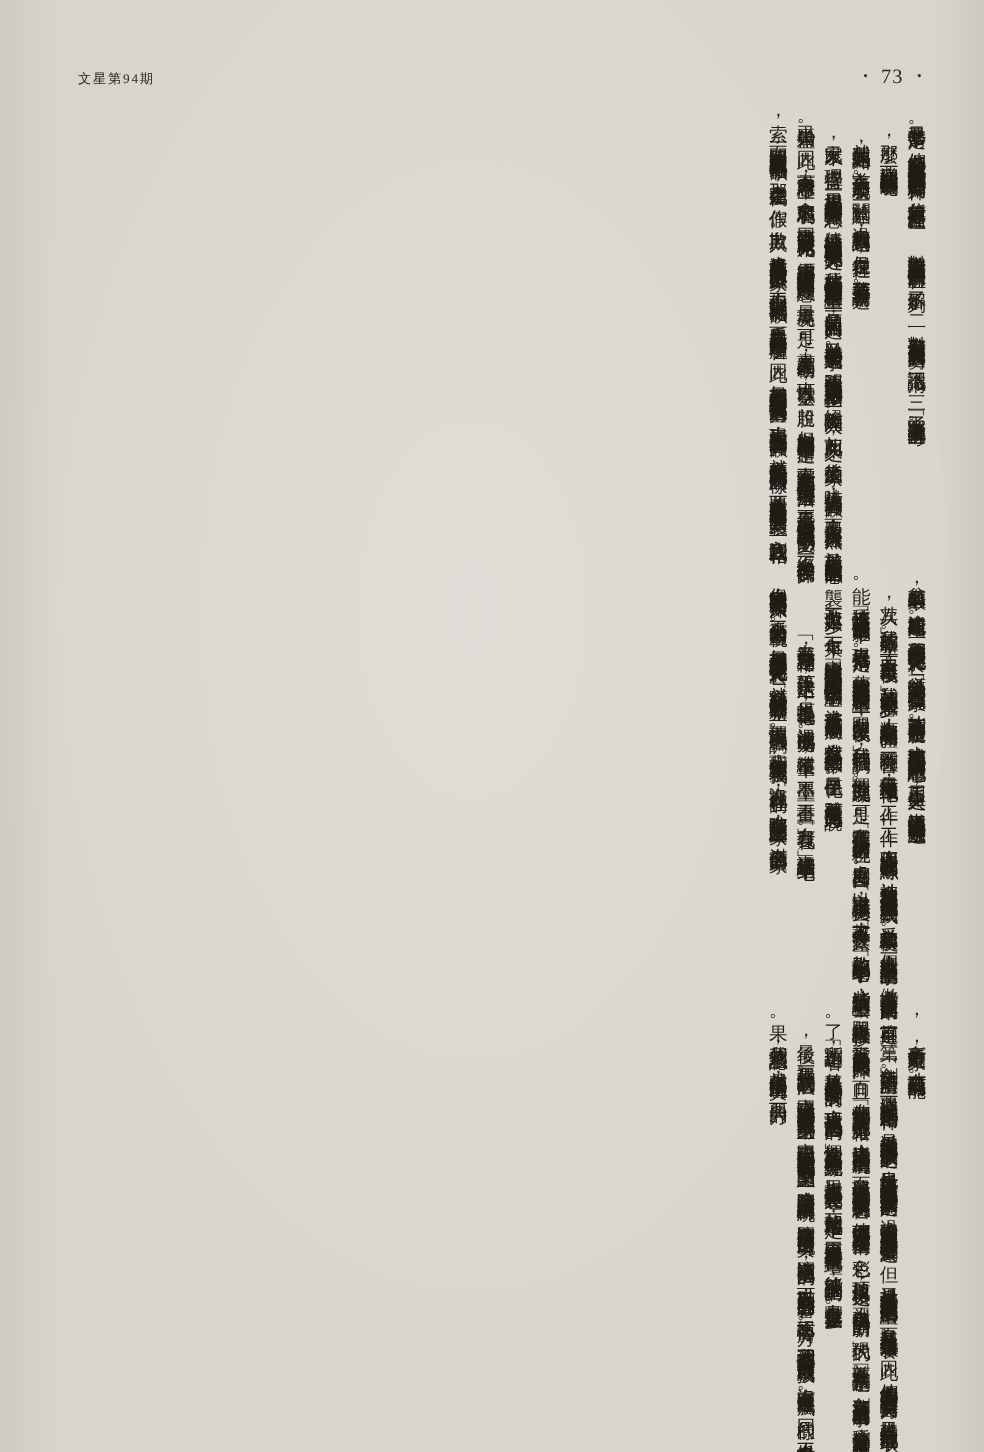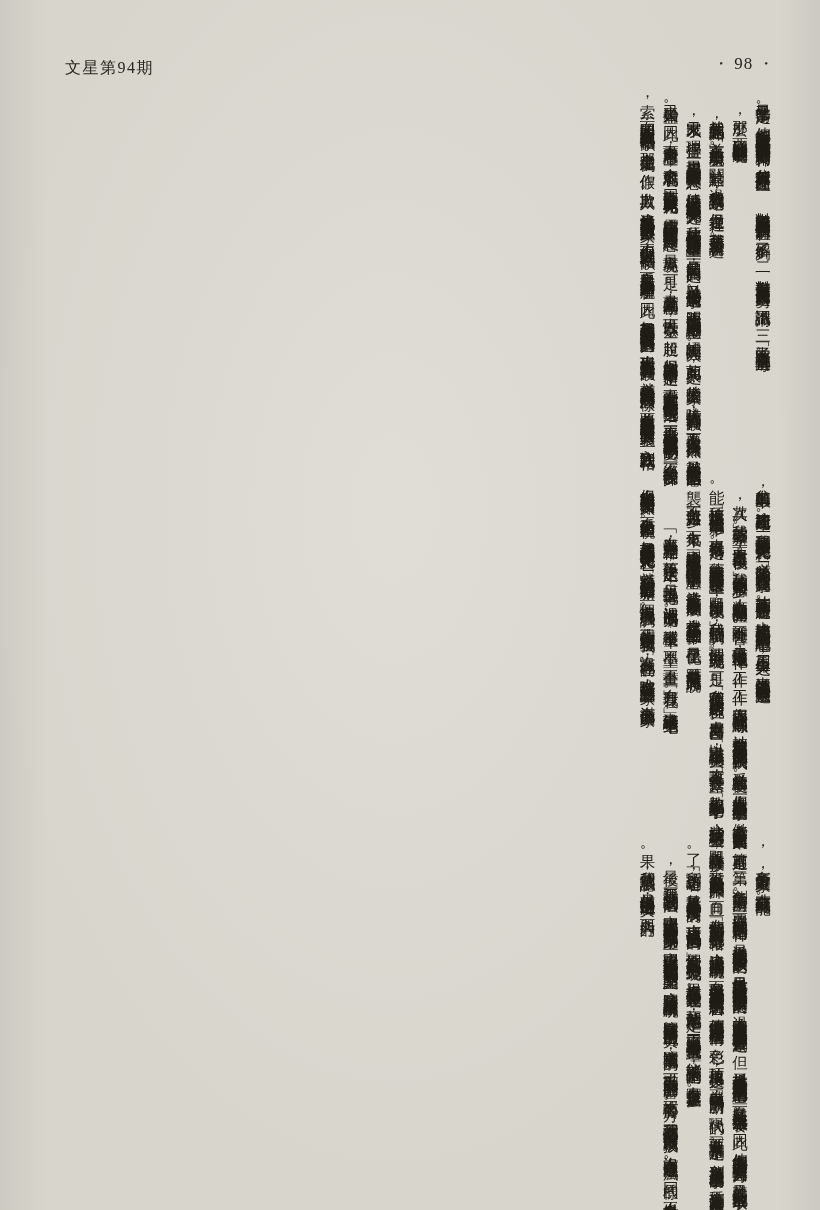--- a/index.html
+++ b/index.html
@@ -10,21 +10,21 @@
       linear-gradient(90deg, rgba(0,0,0,0.05), rgba(0,0,0,0.00) 6%, rgba(0,0,0,0.00) 95%, rgba(0,0,0,0.06)),
       #d8d5cd;
     font-family:"Liberation Serif","DejaVu Serif",serif;
     color:#221f1a;
   }
   .running-head{
     position:absolute;left:0;top:0;width:100%;height:86px;
   }
   .mag-title{
     position:absolute;left:65px;top:58px;
-    font-size:16px;letter-spacing:1.5px;color:#2a2722;
+    font-size:11px;letter-spacing:1.5px;color:#2a2722;
   }
   .page-num-group{
     position:absolute;right:52px;top:54px;
     font-size:17px;color:#2a2722;white-space:nowrap;
   }
   .page-num-group .dot{
     font-size:11px;vertical-align:2px;color:#33302a;
   }
   .page-num-group .num{margin:0 11px;letter-spacing:1px;}
   .text-block{
@@ -39,21 +39,21 @@
   .sec3{top:842px;}
   .text-block p{margin:0;padding:0;}
   .text-block p.indent{text-indent:1em;}
   .text-block p.quote{padding-inline-start:1.05em;text-indent:2em;}
 </style>
 </head>
 <body>
 
 <div class="running-head">
   <span class="mag-title">文星第94期</span>
-  <span class="page-num-group"><span class="dot">•</span><span class="num">98</span><span class="dot">•</span></span>
+  <span class="page-num-group"><span class="dot">•</span><span class="num">73</span><span class="dot">•</span></span>
 </div>
 
 <section class="text-block sec1">
   <p class="cont">早已非常清楚了。他們之所以會如此盲從地跟隨十九世紀以前西洋的那種寫實精神，分析其原因不外下面三種：一、對於中國繪畫眞正精神與價値的所在，了解不夠。二、對整個世界美術史的發展與趨勢，認識不清。三、中了「普羅主義」宣傳的毒。</p>
   <p class="indent">那麼，西洋到底能給我們些甚麼呢？</p>
   <p class="indent">就我個人的認知，首在「人」的重新發現。關於這一點，過去我曾經談到過，但是在這裡，我必須要重新再說一遍。</p>
   <p class="indent">宋元以來，理學盛行，思想界一直强調着所謂「張天理抑人慾」，使活潑潑的人性情感被驅逐到中國文化之外。此種摧殘基本人性情感的思想反映在繪畫上，便是吳門一派的興起，以及神祕玄學境界的追求。明清兩代的畫家以前人空靈縹緲爲上，絕離人間煙火。如此久而久之，後來的畫家，一味模仿古人的高貴神韻，而又不像古人那樣深入自然，於是那由自然所能喚起的生命感已喪失殆盡。因此，畫面愈來愈空虛，愈來愈脆弱，因爲缺乏雨露以至乾枯而死。空靈縹緲是中國繪畫達到「逸」的最終理想，最高境界。可是，畫究竟是人的產物，人性可以空靈，超脫，但空與超的基礎却是不空不超。畫家不能忘却人類基本的生物情感與現實生活，更不能丟掉自身的人世情感與對現代事物的感受，不經過一段艱苦的探索，而一開始即着意表現古人的神祕氣韻，那完全是虛僞，作假，自欺欺人。這也就是爲甚麼明清以來的大多數畫家，不但得不到古人的神祕氣韻，反而失去了其感人的力量的道理所在了。因此，如果我們要想中國繪畫再度獲得其感人的力量，表現那空靈飄逸的高貴神韻，就必須像魏晉南北朝時所做的一樣，將西方文藝復興以後的那種有血有肉的「人文主義」，注入到我國乾枯</p>
 </section>
 
 <section class="text-block sec2">

